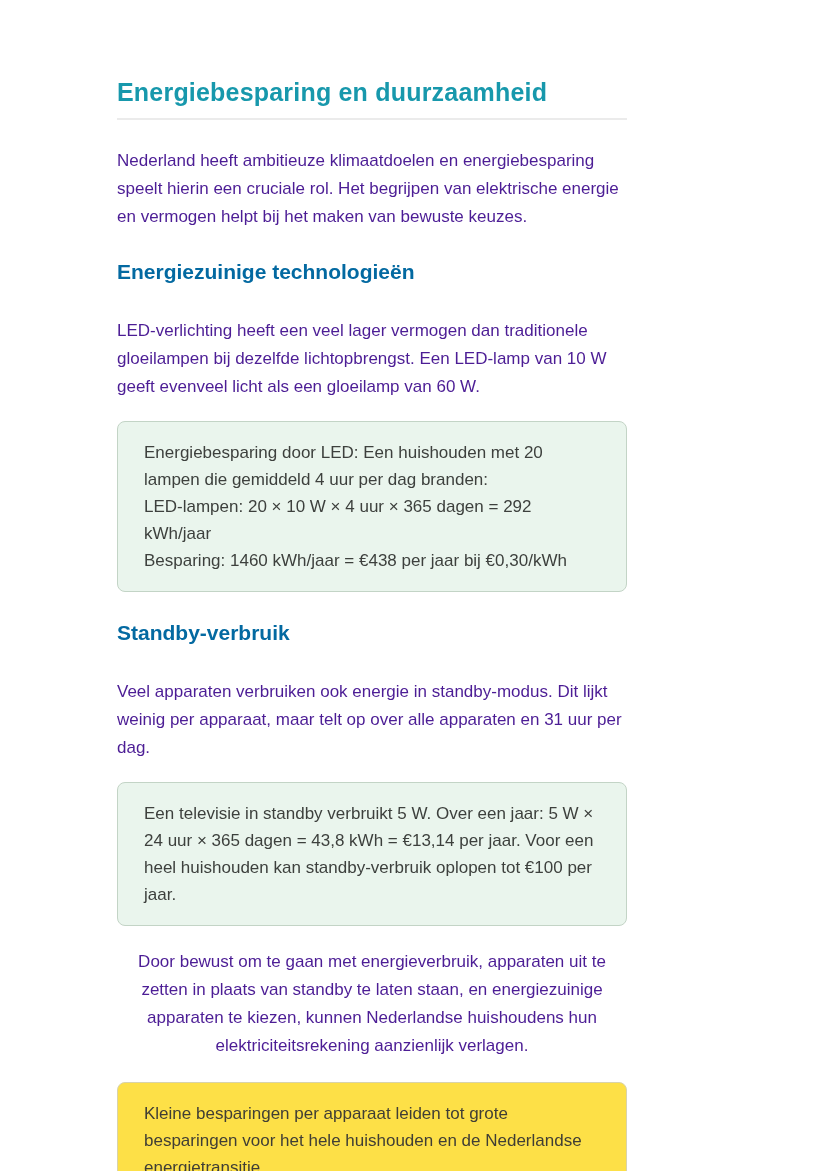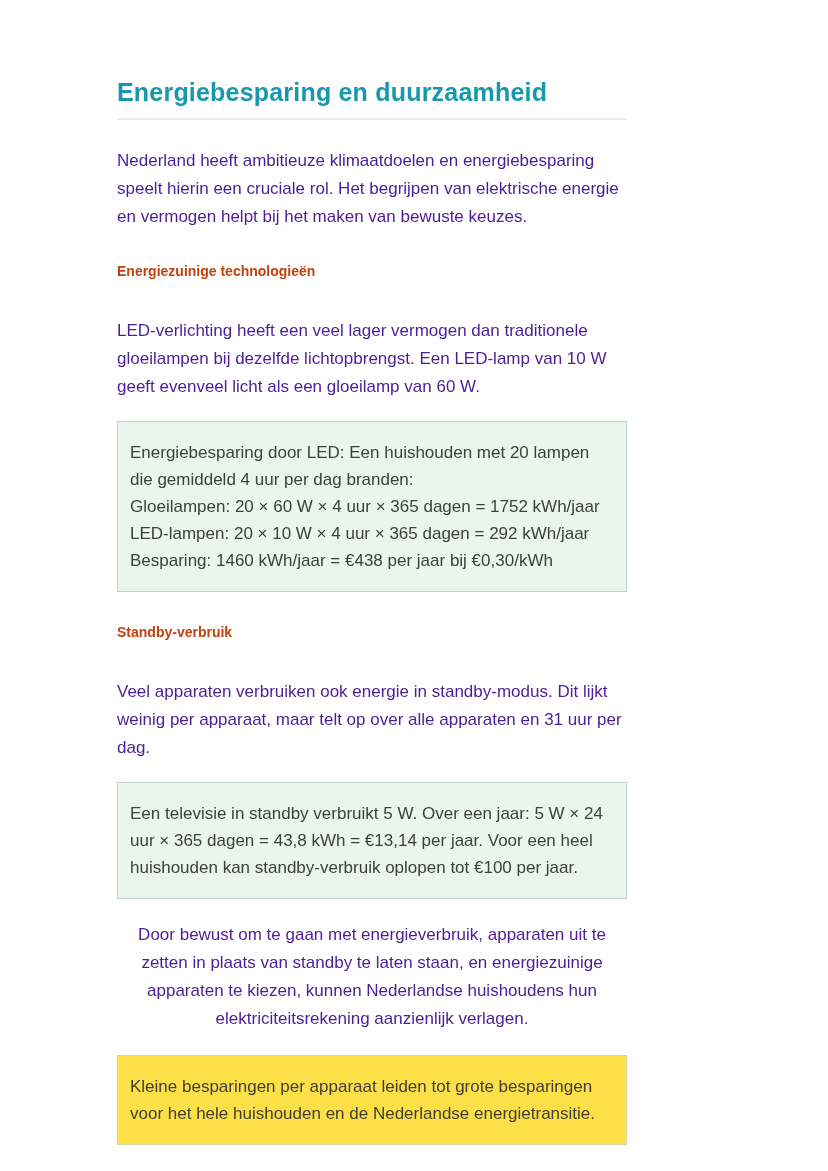--- a/index.html
+++ b/index.html
@@ -33,33 +33,33 @@
     margin: 9px 0 0 0;
   }
   .para {
     margin: 27px 0 0 0;
     font-size: 17px;
     line-height: 28px;
     color: #4c1d95;
   }
   .sub-heading {
     margin: 30px 0 0 0;
-    font-size: 14px;
+    font-size: 21px;
     line-height: 21px;
     font-weight: bold;
-    color: #c2410c;
+    color: #0369a1;
   }
   .para-after-heading {
     margin-top: 35px;
   }
   .callout {
     box-sizing: border-box;
     margin: 20px 0 8px 0;
-    padding: 17px 12px;
-    border-radius: 0;
+    padding: 17px 26px;
+    border-radius: 8px;
     font-size: 17px;
     line-height: 27px;
     color: #3d403d;
   }
   .callout-example {
     background: #eaf5ed;
     border: 1px solid #c3d4c6;
   }
   .callout-highlight {
     margin-top: 22px;
@@ -82,21 +82,20 @@
   <hr class="title-divider">
 
   <p class="para">Nederland heeft ambitieuze klimaatdoelen en energiebesparing speelt hierin een cruciale rol. Het begrijpen van elektrische energie en vermogen helpt bij het maken van bewuste keuzes.</p>
 
   <h3 class="sub-heading">Energiezuinige technologieën</h3>
 
   <p class="para para-after-heading">LED-verlichting heeft een veel lager vermogen dan traditionele gloeilampen bij dezelfde lichtopbrengst. Een LED-lamp van 10 W geeft evenveel licht als een gloeilamp van 60 W.</p>
 
   <div class="callout callout-example">
     <div>Energiebesparing door LED: Een huishouden met 20 lampen die gemiddeld 4 uur per dag branden:</div>
-    <div>Gloeilampen: 20 × 60 W × 4 uur × 365 dagen = 1752 kWh/jaar</div>
     <div>LED-lampen: 20 × 10 W × 4 uur × 365 dagen = 292 kWh/jaar</div>
     <div>Besparing: 1460 kWh/jaar = €438 per jaar bij €0,30/kWh</div>
   </div>
 
   <h3 class="sub-heading">Standby-verbruik</h3>
 
   <p class="para para-after-heading">Veel apparaten verbruiken ook energie in standby-modus. Dit lijkt weinig per apparaat, maar telt op over alle apparaten en 31 uur per dag.</p>
 
   <div class="callout callout-example">
     <div>Een televisie in standby verbruikt 5 W. Over een jaar: 5 W × 24 uur × 365 dagen = 43,8 kWh = €13,14 per jaar. Voor een heel huishouden kan standby-verbruik oplopen tot €100 per jaar.</div>

